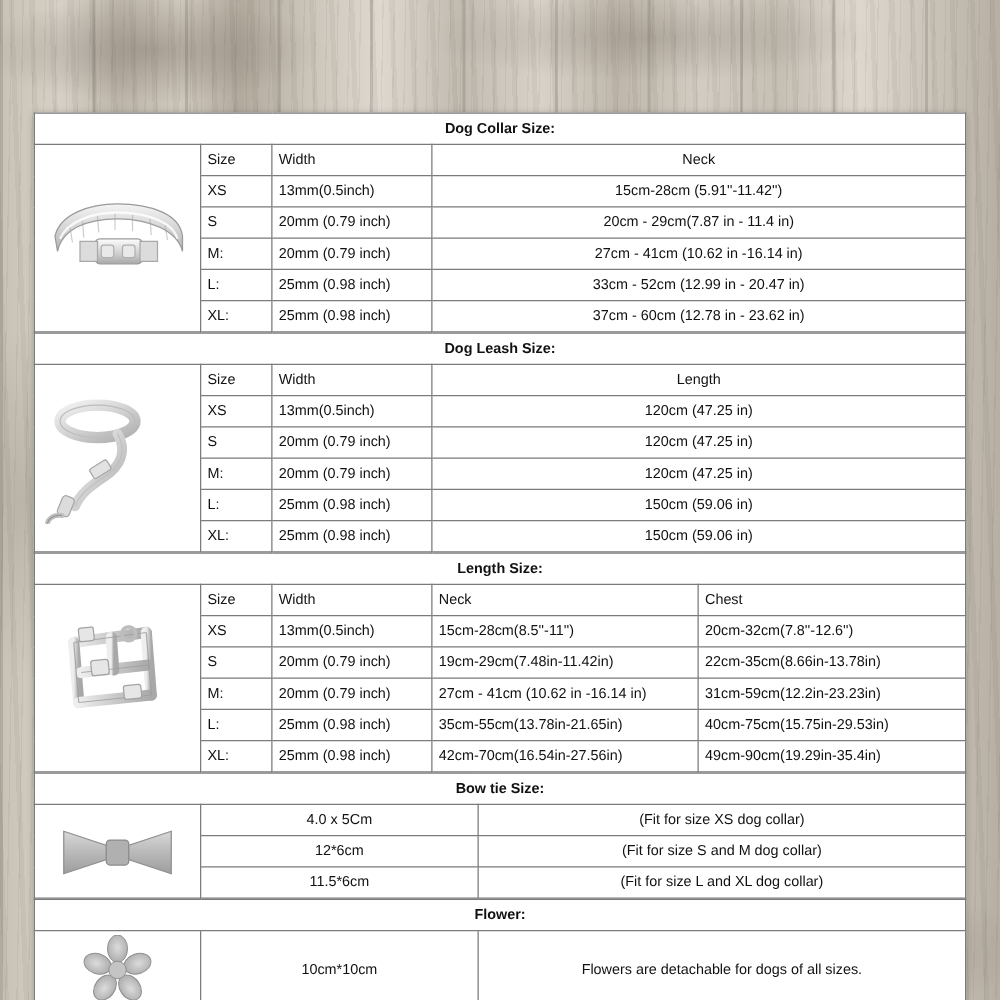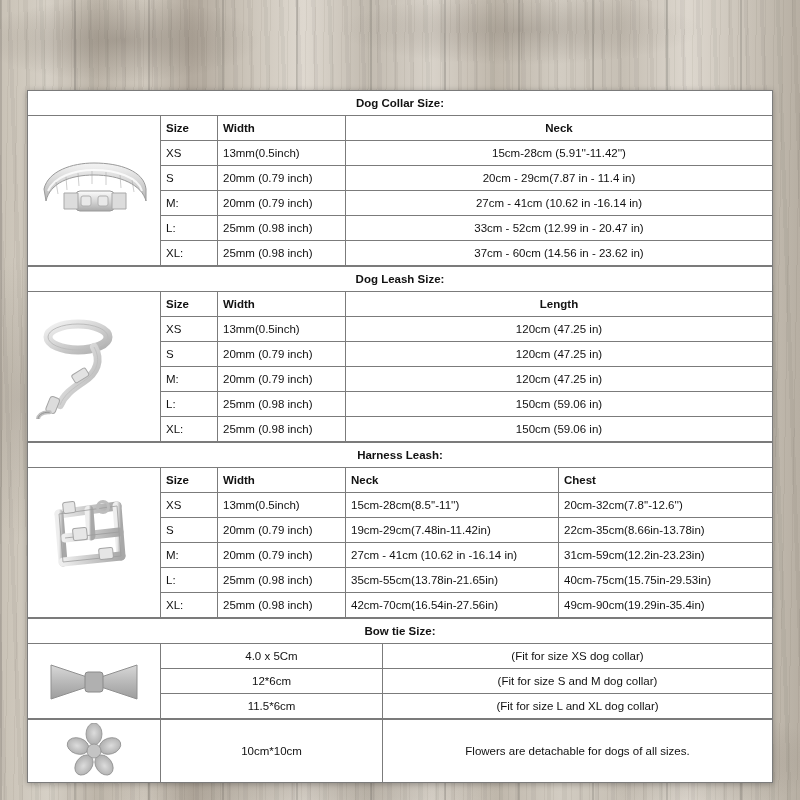--- a/index.html
+++ b/index.html
@@ -83,21 +83,21 @@
   }
   td.img-cell {
     border-top: none;
     border-bottom: none;
     border-left: 1px solid #7b7b7b;
     border-right: 1px solid #7b7b7b;
     text-align: center;
     padding: 0;
   }
   td.center { text-align: center; }
-  td.hdr { font-weight: bold; }
+  td.hdr { font-weight: normal; }
 
   
   .art { display: block; margin: 0 auto; }
 
   
   .title-row td { padding-top: 4px; padding-bottom: 5px; }
 </style>
 </head>
 <body>
 
@@ -169,21 +169,21 @@
       <td class="center">27cm - 41cm (10.62 in -16.14 in)</td>
     </tr>
     <tr>
       <td>L:</td>
       <td>25mm (0.98 inch)</td>
       <td class="center">33cm - 52cm (12.99 in - 20.47 in)</td>
     </tr>
     <tr>
       <td>XL:</td>
       <td>25mm (0.98 inch)</td>
-      <td class="center">37cm - 60cm (14.56 in - 23.62 in)</td>
+      <td class="center">37cm - 60cm (12.78 in - 23.62 in)</td>
     </tr>
   </tbody>
     </table>
 
   <table class="grid">
     <colgroup>
       <col style="width:133px">
       <col style="width:57px">
       <col style="width:128px">
       <col>
@@ -249,21 +249,21 @@
   <table class="grid">
     <colgroup>
       <col style="width:133px">
       <col style="width:57px">
       <col style="width:128px">
       <col style="width:213px">
       <col>
     </colgroup>
     <tbody>
         <tr class="title-row">
-      <td class="section-title" colspan="5">Harness  Leash:</td>
+      <td class="section-title" colspan="5">Length  Size:</td>
     </tr>
     <tr>
       <td class="img-cell" rowspan="6">
         <svg class="art" width="124" height="110" viewBox="0 0 124 110">
           <defs>
             <linearGradient id="gHa" x1="0" y1="0" x2="1" y2="0">
               <stop offset="0%" stop-color="#eeeeee"></stop>
               <stop offset="50%" stop-color="#c9c9c9"></stop>
               <stop offset="100%" stop-color="#a8a8a8"></stop>
             </linearGradient>
@@ -366,20 +366,23 @@
   </tbody>
     </table>
 
   <table class="grid">
     <colgroup>
       <col style="width:133px">
       <col style="width:222px">
       <col>
     </colgroup>
     <tbody>
+        <tr class="title-row">
+      <td class="section-title" colspan="3">Flower:</td>
+    </tr>
     <tr>
       <td class="img-cell">
         <svg class="art" width="90" height="56" viewBox="0 0 90 56">
           <defs>
             <radialGradient id="gFl" cx="50%" cy="45%" r="60%">
               <stop offset="0%" stop-color="#dcdcdc"></stop>
               <stop offset="100%" stop-color="#a9a9a9"></stop>
             </radialGradient>
           </defs>
           <g transform="translate(45,28)" fill="url(#gFl)" stroke="#8f8f8f" stroke-width=".8">

